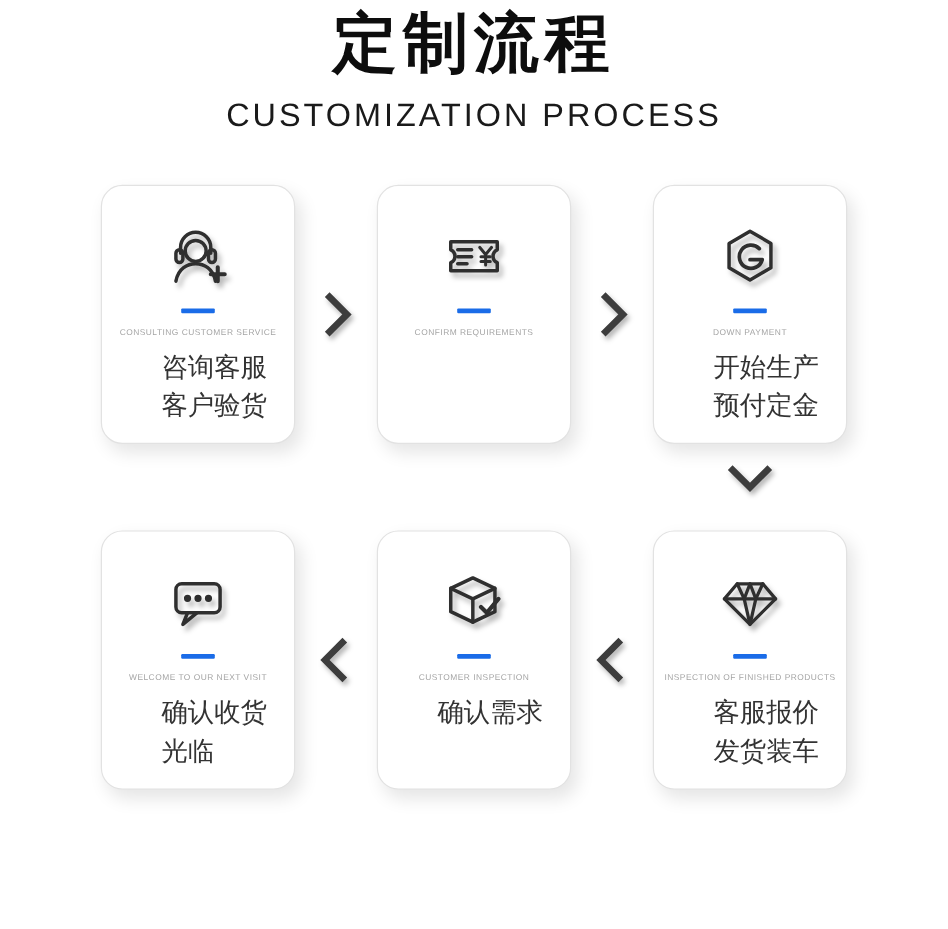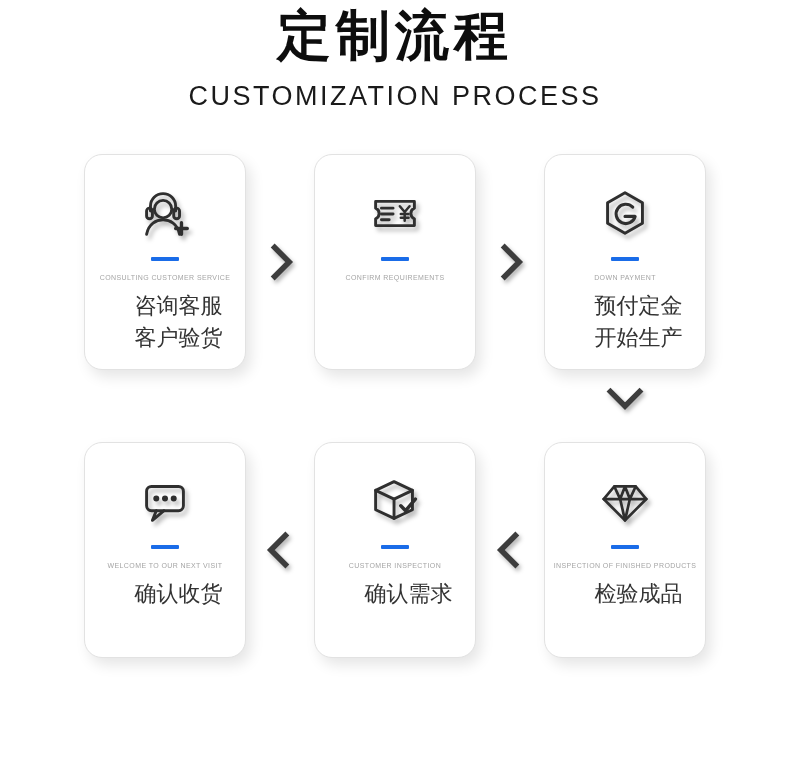--- a/index.html
+++ b/index.html
@@ -108,22 +108,22 @@
   <div class="card">
     <div class="icon-wrap">
       <svg viewBox="0 0 64 64" width="62" height="62">
         <path d="M32 11 l18 10.5 v21 l-18 10.5 -18 -10.5 v-21 z"></path>
         <path d="M40 26 a10 10 0 1 0 2.5 9.5 h-10.5" stroke-width="3.2"></path>
       </svg>
     </div>
     <div class="dash"></div>
     <div class="label-en">DOWN PAYMENT</div>
     <div class="zh">
+      <div>开始生产</div>
       <div>预付定金</div>
-      <div>开始生产</div>
     </div>
   </div>
 
 </div>
 
 <div class="between">
   <div class="down-connector">
     <svg class="chev" viewBox="0 0 48 32" width="44" height="30">
       <polyline points="6,8 24,26 42,8"></polyline>
     </svg>
@@ -139,20 +139,21 @@
         <path d="M23 42 l-4 10 12 -10"></path>
         <circle cx="23" cy="29.5" r="1.6" fill="#2f2f2f"></circle>
         <circle cx="32" cy="29.5" r="1.6" fill="#2f2f2f"></circle>
         <circle cx="41" cy="29.5" r="1.6" fill="#2f2f2f"></circle>
       </svg>
     </div>
     <div class="dash"></div>
     <div class="label-en">WELCOME TO OUR NEXT VISIT</div>
     <div class="zh">
       <div>确认收货</div>
+      <div>光临</div>
     </div>
   </div>
 
   <div class="connector">
     <svg class="chev" viewBox="0 0 32 48" width="30" height="44">
       <polyline points="24,6 6,24 24,42"></polyline>
     </svg>
   </div>
 
   <div class="card">
@@ -182,17 +183,18 @@
       <svg viewBox="0 0 64 64" width="62" height="62">
         <path d="M21 17 h22 l11 13 -22 22 -22 -22 z" stroke-width="2.8"></path>
         <path d="M10 30 h44" stroke-width="2.8"></path>
         <path d="M21 17 l6 13 5 -13 5 13 6 -13" stroke-width="2.8"></path>
         <path d="M27 30 l5 22 5 -22" stroke-width="2.8"></path>
       </svg>
     </div>
     <div class="dash"></div>
     <div class="label-en">INSPECTION OF FINISHED PRODUCTS</div>
     <div class="zh">
-      <div>检验成品</div>
+      <div>客服报价</div>
+      <div>发货装车</div>
     </div>
   </div>
 
 </div>
 
 </body></html>

